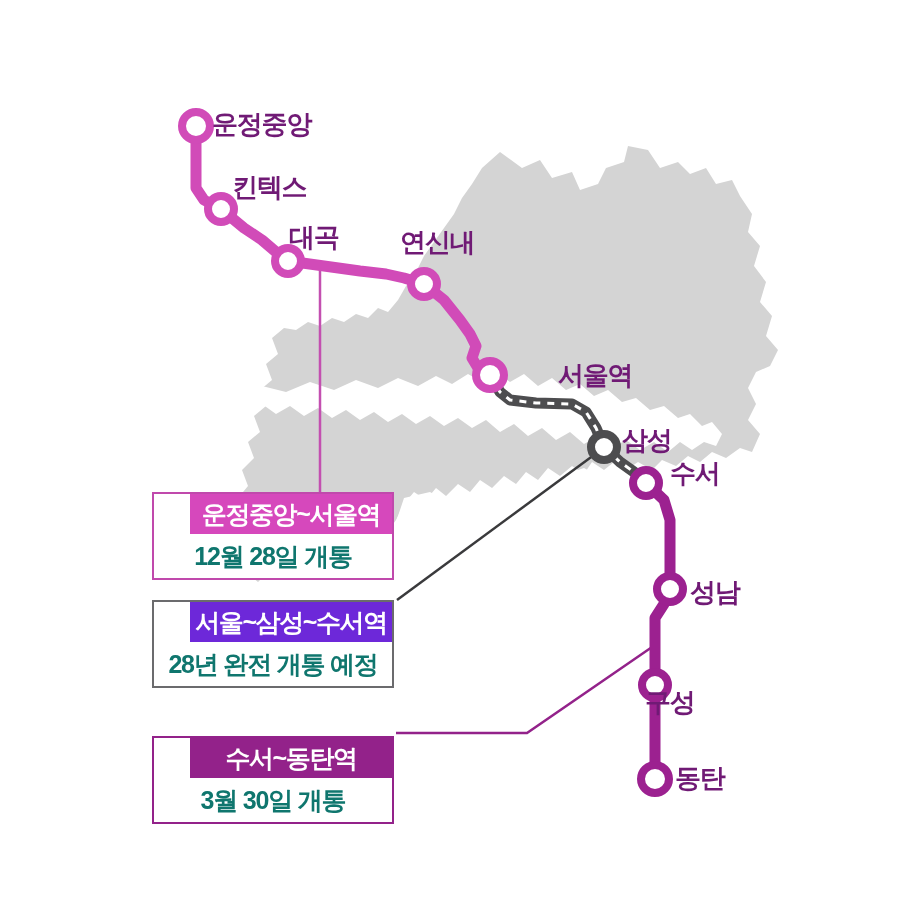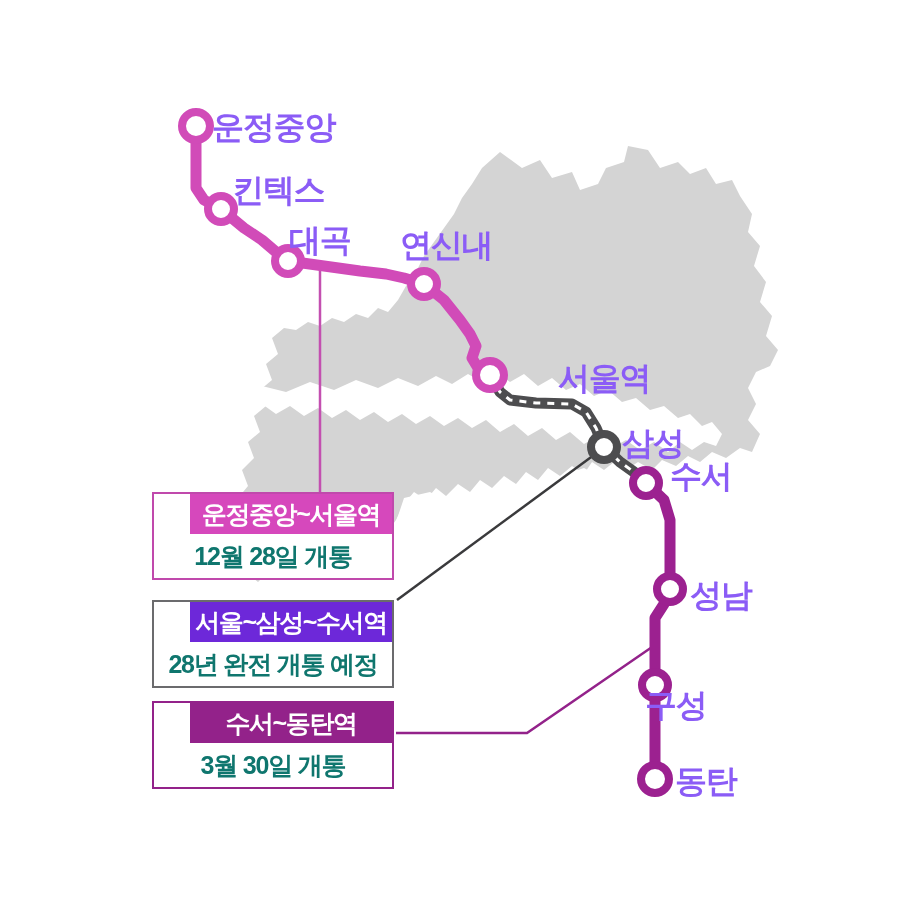--- a/index.html
+++ b/index.html
@@ -32,23 +32,23 @@
     font-size: 33px;
     font-weight: 700;
     letter-spacing: -0.5px;
     color: #1a1a1a;
     white-space: nowrap;
   }
 
   
   .station-label {
     position: absolute;
-    font-size: 32px;
-    font-weight: 700;
-    color: #8b5cf6;
+    font-size: 26px;
+    font-weight: 700;
+    color: #701a75;
     letter-spacing: -1.2px;
     white-space: nowrap;
     line-height: 1;
   }
 
   
   .legend-box {
     position: absolute;
     width: 242px;
     box-sizing: border-box;
@@ -78,21 +78,21 @@
     letter-spacing: -1.2px;
     white-space: nowrap;
   }
 
   #legend-0 { left: 152px; top: 492px; border-color: #c049ac; }
   #legend-0 .lg-head { background: #d648bc; }
 
   #legend-1 { left: 152px; top: 600px; border-color: #6b6b6d; }
   #legend-1 .lg-head { background: #6d28d9; }
 
-  #legend-2 { left: 152px; top: 701px; border-color: #93228a; }
+  #legend-2 { left: 152px; top: 736px; border-color: #93228a; }
   #legend-2 .lg-head { background: #93228a; }
 </style>
 </head>
 <body>
 
 <div id="root">
 
   <svg id="map-svg" viewBox="0 0 900 900">
 
     <g>
@@ -191,21 +191,21 @@
     </g>
   </svg>
 
 
   <div class="station-label" style="left:212px; top:111px;">운정중앙</div>
   <div class="station-label" style="left:232px; top:174px;">킨텍스</div>
   <div class="station-label" style="left:289px; top:224px;">대곡</div>
   <div class="station-label" style="left:400px; top:229px;">연신내</div>
   <div class="station-label" style="left:512px; top:362px;margin-left:46px;">서울역</div>
   <div class="station-label" style="left:622px; top:427px;">삼성</div>
-  <div class="station-label" style="left:670px; top:460px;font-family:Liberation Serif, serif;">수서</div>
+  <div class="station-label" style="left:670px; top:460px;">수서</div>
   <div class="station-label" style="left:690px; top:547px;margin-top:32px;">성남</div>
   <div class="station-label" style="left:645px; top:671px;margin-top:18px;">구성</div>
   <div class="station-label" style="left:675px; top:765px;">동탄</div>
 
   <div class="legend-box" id="legend-0">
     <div class="lg-head">운정중앙~서울역</div>
     <div class="lg-body">12월 28일 개통</div>
   </div>
 
   <div class="legend-box" id="legend-1">

